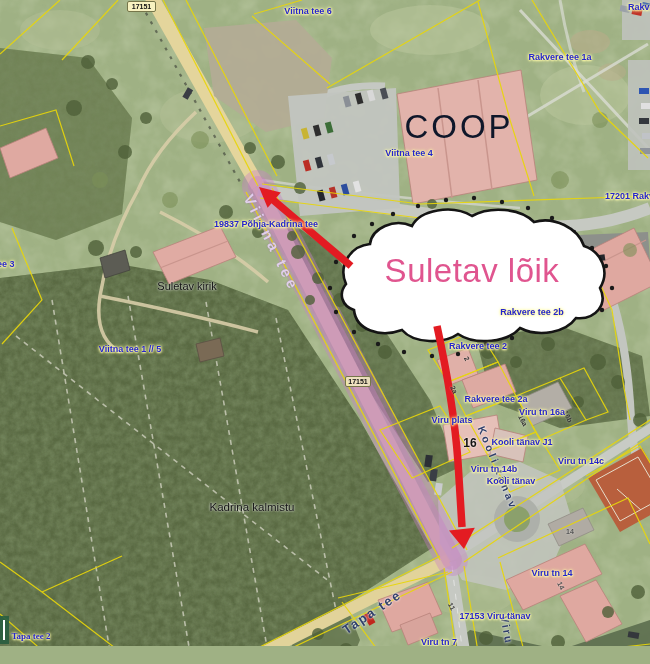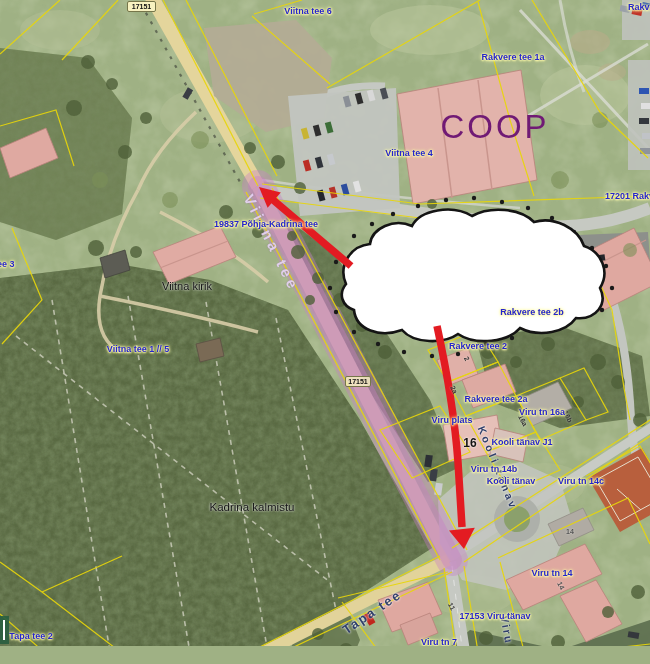--- a/index.html
+++ b/index.html
@@ -12,21 +12,21 @@
   .street{position:absolute;font:bold 13px "Liberation Sans",sans-serif;color:#31406b;white-space:nowrap;z-index:29;
        text-shadow:0 0 2px rgba(255,255,255,.85),0 0 3px rgba(255,255,255,.7);}
   .pnum{position:absolute;font:bold 7px "Liberation Sans",sans-serif;color:#333;z-index:28;white-space:nowrap;
        text-shadow:0 0 2px rgba(255,255,255,.6);}
   .place{position:absolute;font:11px "Liberation Sans",sans-serif;color:#141414;white-space:nowrap;z-index:30;
        transform:translate(-50%,-50%);text-shadow:0 0 2px rgba(255,255,255,.75),0 0 3px rgba(255,255,255,.6);}
   .badge{position:absolute;background:#f8f2c0;border:1px solid #76764a;border-radius:2px;color:#111;
        font:bold 7px/9px "Liberation Sans",sans-serif;text-align:center;z-index:30;}
   #bubble-text{position:absolute;left:472px;top:271px;transform:translate(-50%,-50%);
        font:500 33px "Liberation Sans",sans-serif;letter-spacing:.5px;color:#e0558f;white-space:nowrap;z-index:41;}
-  #coop-label{font:500 33px "Liberation Sans",sans-serif;letter-spacing:3px;color:#701a75;text-shadow:none;margin-left:36px;}
+  #coop-label{font:500 33px "Liberation Sans",sans-serif;letter-spacing:3px;color:#0f172a;text-shadow:none;}
   #statusbar{position:absolute;left:0;top:644px;width:188px;height:20px;background:rgba(42,94,64,.92);z-index:50;}
   #scale-text{position:absolute;left:10px;top:5px;font:bold 7.5px "Liberation Sans",sans-serif;color:#fff;}
   #scale-tick{position:absolute;left:67px;top:3px;width:2px;height:14px;background:#fff;}
   #coord-xy{position:absolute;left:78px;top:2px;font:6.8px "Liberation Sans",sans-serif;color:#eaf2ea;white-space:nowrap;}
   #coord-bl{position:absolute;left:78px;top:11px;font:6.8px "Liberation Sans",sans-serif;color:#eaf2ea;white-space:nowrap;}
   #scale-widget{position:absolute;left:0;top:616px;width:9px;height:28px;background:rgba(42,94,64,.92);z-index:50;}
   #scale-widget span{position:absolute;left:3px;top:4px;width:2px;height:20px;background:#fff;display:block;}
 </style>
 </head>
 <body>
@@ -314,56 +314,57 @@
     <path d="M437 326 C447 372 455 420 458 462 C460 492 461 510 462 527" stroke="#e31b22" stroke-width="7.5" fill="none"></path>
     <polygon points="464,549 474.8,527.8 449,530.4" fill="#e31b22"></polygon>
   </g>
 </svg>
 
 <div class="badge" style="left:127px;top:1px;width:27px;height:9px;">17151</div>
 <div class="badge" style="left:345px;top:376px;width:24px;height:9px;background:rgba(248,242,192,.8);">17151</div>
 
 <div class="lbl" style="left:308px;top:11px;">Viitna tee 6</div>
 <div class="lbl edge" style="left:628px;top:2px;">Rakvere tee</div>
-<div class="lbl" style="left:513px;top:57px;text-align:right;">Rakvere tee 1a</div>
+<div class="lbl" style="left:560px;top:57px;text-align:right;">Rakvere tee 1a</div>
 <div class="lbl" style="left:409px;top:153px;">Viitna tee 4</div>
 <div class="lbl edge" style="left:605px;top:191px;">17201 Rakvere tee</div>
 <div class="lbl" style="left:266px;top:224px;">19837 Põhja-Kadrina tee</div>
 <div class="lbl edge" style="left:-6px;top:259px;">tee 3</div>
-<div class="lbl" style="left:138px;top:349px;">Viitna tee 1 // 5</div>
+<div class="lbl" style="left:130px;top:349px;">Viitna tee 1 // 5</div>
 <div class="lbl" style="left:532px;top:312px;">Rakvere tee 2b</div>
 <div class="lbl" style="left:478px;top:346px;">Rakvere tee 2</div>
 <div class="lbl" style="left:496px;top:382px;margin-top:17px;">Rakvere tee 2a</div>
 <div class="lbl" style="left:542px;top:412px;">Viru tn 16a</div>
 <div class="lbl" style="left:416px;top:420px;margin-left:36px;">Viru plats</div>
 <div class="lbl" style="left:522px;top:442px;text-align:center;">Kooli tänav J1</div>
-<div class="lbl" style="left:581px;top:461px;margin-top:20px;">Viru tn 14c</div>
+<div class="lbl" style="left:581px;top:461px;">Viru tn 14c</div>
 <div class="lbl" style="left:494px;top:469px;">Viru tn 14b</div>
 <div class="lbl" style="left:511px;top:481px;">Kooli tänav</div>
 <div class="lbl" style="left:552px;top:573px;">Viru tn 14</div>
 <div class="lbl" style="left:495px;top:616px;">17153 Viru tänav</div>
 <div class="lbl" style="left:439px;top:642px;">Viru tn 7</div>
-<div class="lbl" style="left:31px;top:636px;">Tapa tee 2</div>
+<div class="lbl" style="left:31px;top:636px;font-family:Liberation Serif, serif;">Tapa tee 2</div>
 
 <div class="street" style="left:272px;top:243px;transform:translate(-50%,-50%) rotate(63.5deg);font-size:15px;letter-spacing:4px;color:rgba(228,210,240,.95);text-shadow:0 0 2px rgba(120,80,140,.4);">Viitna tee</div>
 <div class="street" style="left:498px;top:468px;transform:translate(-50%,-50%) rotate(68deg);font-size:10.5px;letter-spacing:3px;">Kooli tänav</div>
 <div class="street" style="left:372px;top:612px;transform:translate(-50%,-50%) rotate(-34deg);font-size:13px;letter-spacing:2px;">Tapa tee</div>
 <div class="street" style="left:507px;top:630px;transform:translate(-50%,-50%) rotate(80deg);font-size:11px;letter-spacing:2px;">Viru</div>
 
 <div class="pnum" style="left:465px;top:355px;transform:rotate(63deg);">2</div>
 <div class="pnum" style="left:450px;top:386px;transform:rotate(63deg);">2a</div>
 <div class="pnum" style="left:517px;top:417px;transform:rotate(63deg);">16a</div>
 <div class="pnum" style="left:562px;top:413px;transform:rotate(63deg);">16b</div>
 <div class="pnum" style="left:566px;top:528px;color:#555;">14</div>
 <div class="pnum" style="left:557px;top:582px;transform:rotate(63deg);color:#555;">14</div>
 <div class="pnum" style="left:448px;top:603px;transform:rotate(63deg);color:#444;">11</div>
 
 <div class="place" id="coop-label" style="left:459px;top:127px;">COOP</div>
-<div class="place" style="left:187px;top:286px;">Viitna kirik</div>
+<div class="place" style="left:187px;top:286px;">Suletav kirik</div>
 <div class="place" style="left:252px;top:507px;font-size:11.5px;">Kadrina kalmistu</div>
 <div class="place" style="left:470px;top:443px;font-weight:bold;font-size:12px;">16</div>
 
+<div id="bubble-text">Suletav lõik</div>
 
 <div id="scale-widget">
       <span></span>
     </div>
 
 </div>
 
 </body></html>

